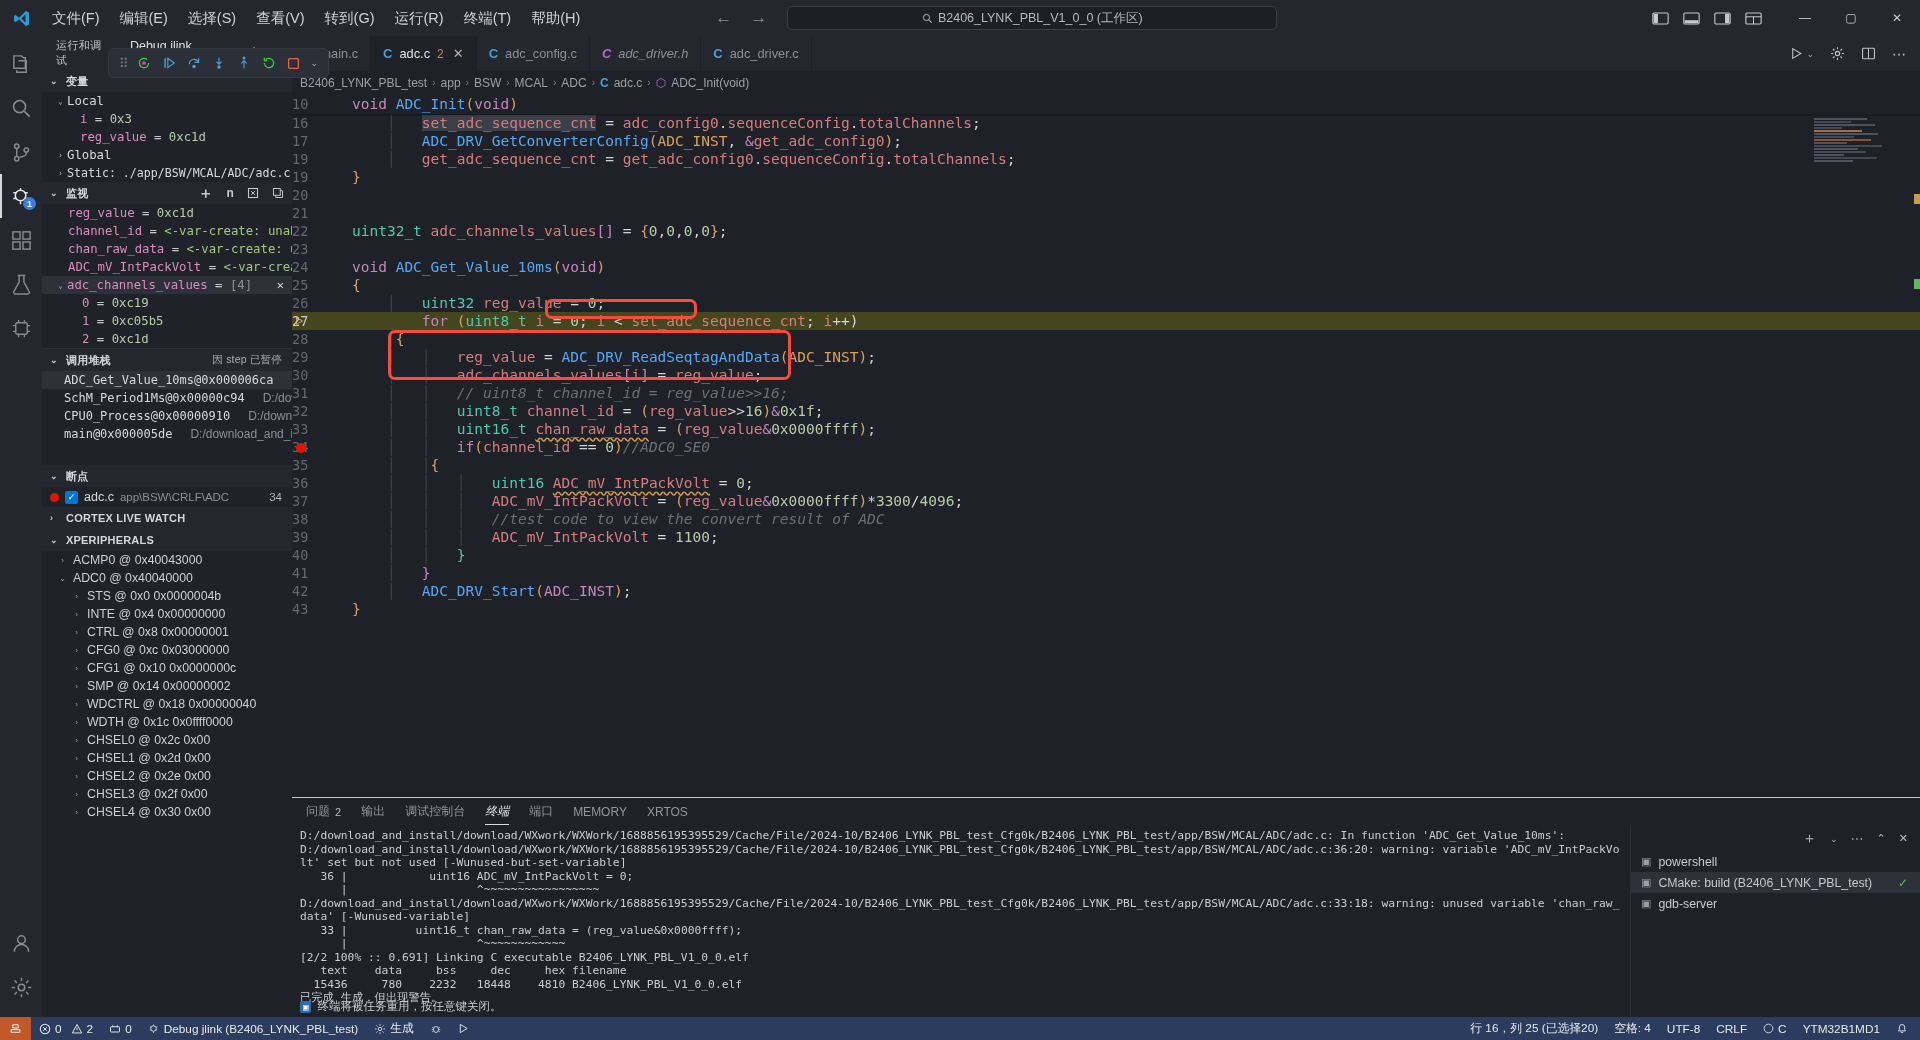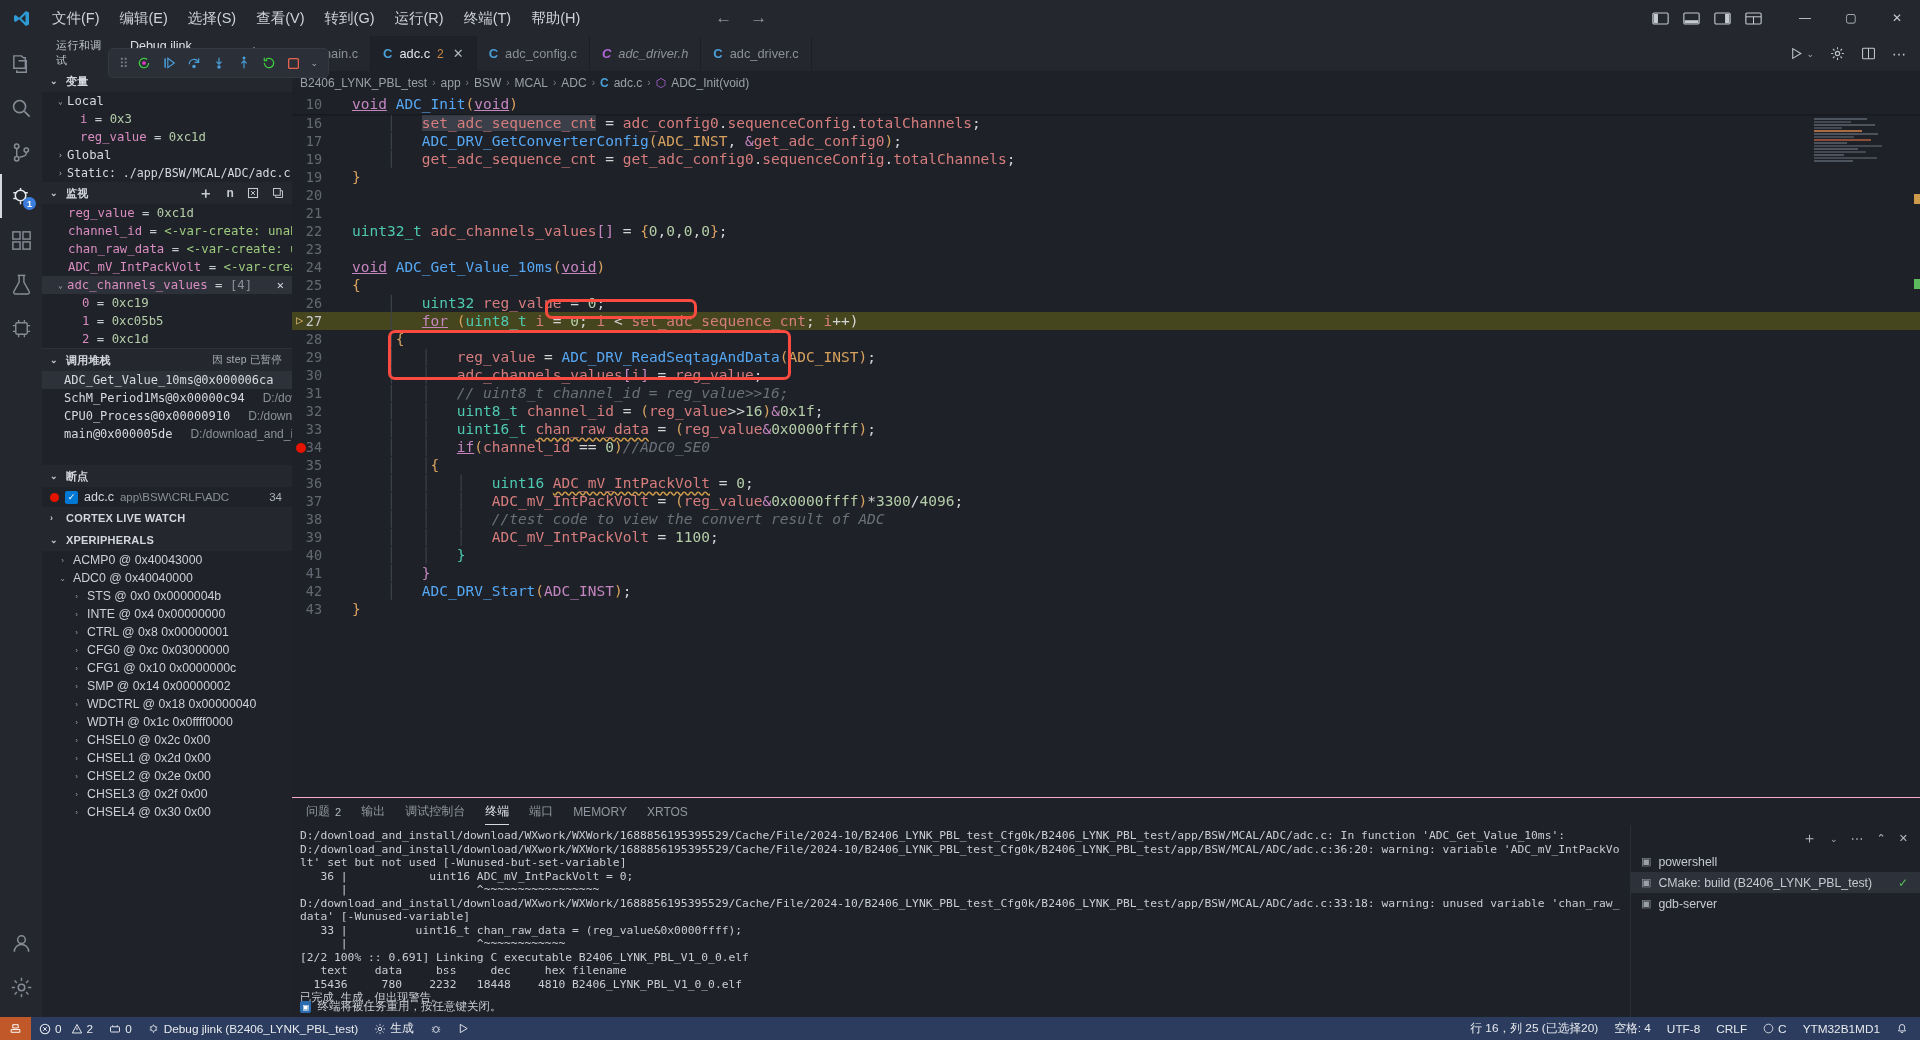--- a/index.html
+++ b/index.html
@@ -156,31 +156,31 @@
     font-family: "DejaVu Sans Mono", monospace; font-size: 14.5px;
     box-shadow: 0 1px 2px rgba(0,0,0,.35);
   }
   .code-scroll { flex: 1; position: relative; padding-top: 20px; }
   .cl {
     height: 18px; display: flex; align-items: center;
     font-family: "DejaVu Sans Mono", monospace; font-size: 14.5px; white-space: pre;
   }
   .cl.exec { background: #46461e; }
   .gut {
-    width: 60px; flex: 0 0 60px; text-align: center; padding-right: 16px;
+    width: 60px; flex: 0 0 60px; text-align: left; padding-right: 16px;
     color: #636973; font-size: 13.5px; position: relative;
   }
   .cl.exec .gut { color: #c8cbd0; }
   .gut-mark { position: absolute; left: 4px; top: 0; font-size: 12px; }
   .bpdot-g { position: absolute; left: 4px; top: 4px; width: 10px; height: 10px; border-radius: 50%; background: #e51400; }
   .code-txt { padding-left: 0; }
   .indent-guide { color: #3d424b; }
 
   
-  .k  { color: #c586c0; text-decoration: underline; }  
+  .k  { color: #c586c0; }  
   .t  { color: #4ec9b0; }  
   .fn { color: #56a8f5; }  
   .va { color: #d67d7d; }  
   .nm { color: #b5cea8; }  
   .op { color: #d4d4d4; }  
   .pn { color: #d9a25f; }  
   .pn2 { color: #c586c0; }
   .cm { color: #6a7078; font-style: italic; }
   .wavy { text-decoration: underline; text-decoration-style: wavy; text-decoration-color: #cc9a4a; text-underline-offset: 3px; }
 
@@ -194,21 +194,21 @@
 
   .scroll-marker { position: absolute; right: 0; width: 6px; }
 
   
   .redbox { position: absolute; border: 3px solid #fb4a3f; border-radius: 7px; z-index: 20; pointer-events: none; }
 
   
   .panel { height: 220px; flex: 0 0 220px; display: flex; flex-direction: column; background: #1e2128; border-top: 1px solid #f9a8d4; }
   .panel-tabs { height: 27px; display: flex; align-items: center; padding-left: 14px; gap: 20px; flex: 0 0 27px; font-size: 12px; }
   .ptab { color: #9197a0; display: flex; align-items: center; gap: 5px; height: 27px; position: relative; }
-  .ptab.active { color: #e3e6ea; }
+  .ptab.active { color: #e3e6ea; font-style: italic; }
   .ptab.active::after { content: ''; position: absolute; left: 0; right: 0; bottom: 0; height: 1px; background: #d6dae0; }
   .ptab .cnt { color: #b8bdc4; font-size: 11px; }
   .panel-body { flex: 1; display: flex; min-height: 0; }
   .term-out {
     flex: 1; padding: 4px 8px; font-family: "DejaVu Sans Mono", monospace;
     font-size: 11.3px; color: #c9cdd3; line-height: 13.5px; overflow: hidden; white-space: pre-wrap;
     word-break: break-all;
   }
   .term-side {
     width: 290px; flex: 0 0 290px; border-left: 1px solid #2a2e36; padding-top: 4px;
@@ -248,20 +248,27 @@
       <div class="menu-item">选择(S)</div>
       <div class="menu-item">查看(V)</div>
       <div class="menu-item">转到(G)</div>
       <div class="menu-item">运行(R)</div>
       <div class="menu-item">终端(T)</div>
       <div class="menu-item">帮助(H)</div>
     </div>
     <div class="nav-arrows">
       <span>←</span>
       <span>→</span>
+    </div>
+    <div class="searchbox">
+      <svg width="11" height="11" viewBox="0 0 16 16">
+          <circle cx="6.5" cy="6.5" r="4.5" stroke="#b4b9c1" fill="none" stroke-width="1.4"></circle>
+          <line x1="10" y1="10" x2="14" y2="14" stroke="#b4b9c1" stroke-width="1.6"></line>
+        </svg>
+      <span>B2406_LYNK_PBL_V1_0_0 (工作区)</span>
     </div>
     <div class="titlebar-right">
       <div class="layout-icons">
         <svg width="17" height="15" viewBox="0 0 20 16">
             <rect x="1" y="1.5" width="18" height="13" stroke="#c5c9d0" fill="none" stroke-width="1.3" rx="1.5"></rect>
             <rect x="2" y="2.5" width="5" height="11" fill="#c5c9d0"></rect>
           </svg>
         <svg width="17" height="15" viewBox="0 0 20 16">
             <rect x="1" y="1.5" width="18" height="13" stroke="#c5c9d0" fill="none" stroke-width="1.3" rx="1.5"></rect>
             <rect x="2" y="10" width="16" height="3.5" fill="#c5c9d0"></rect>

